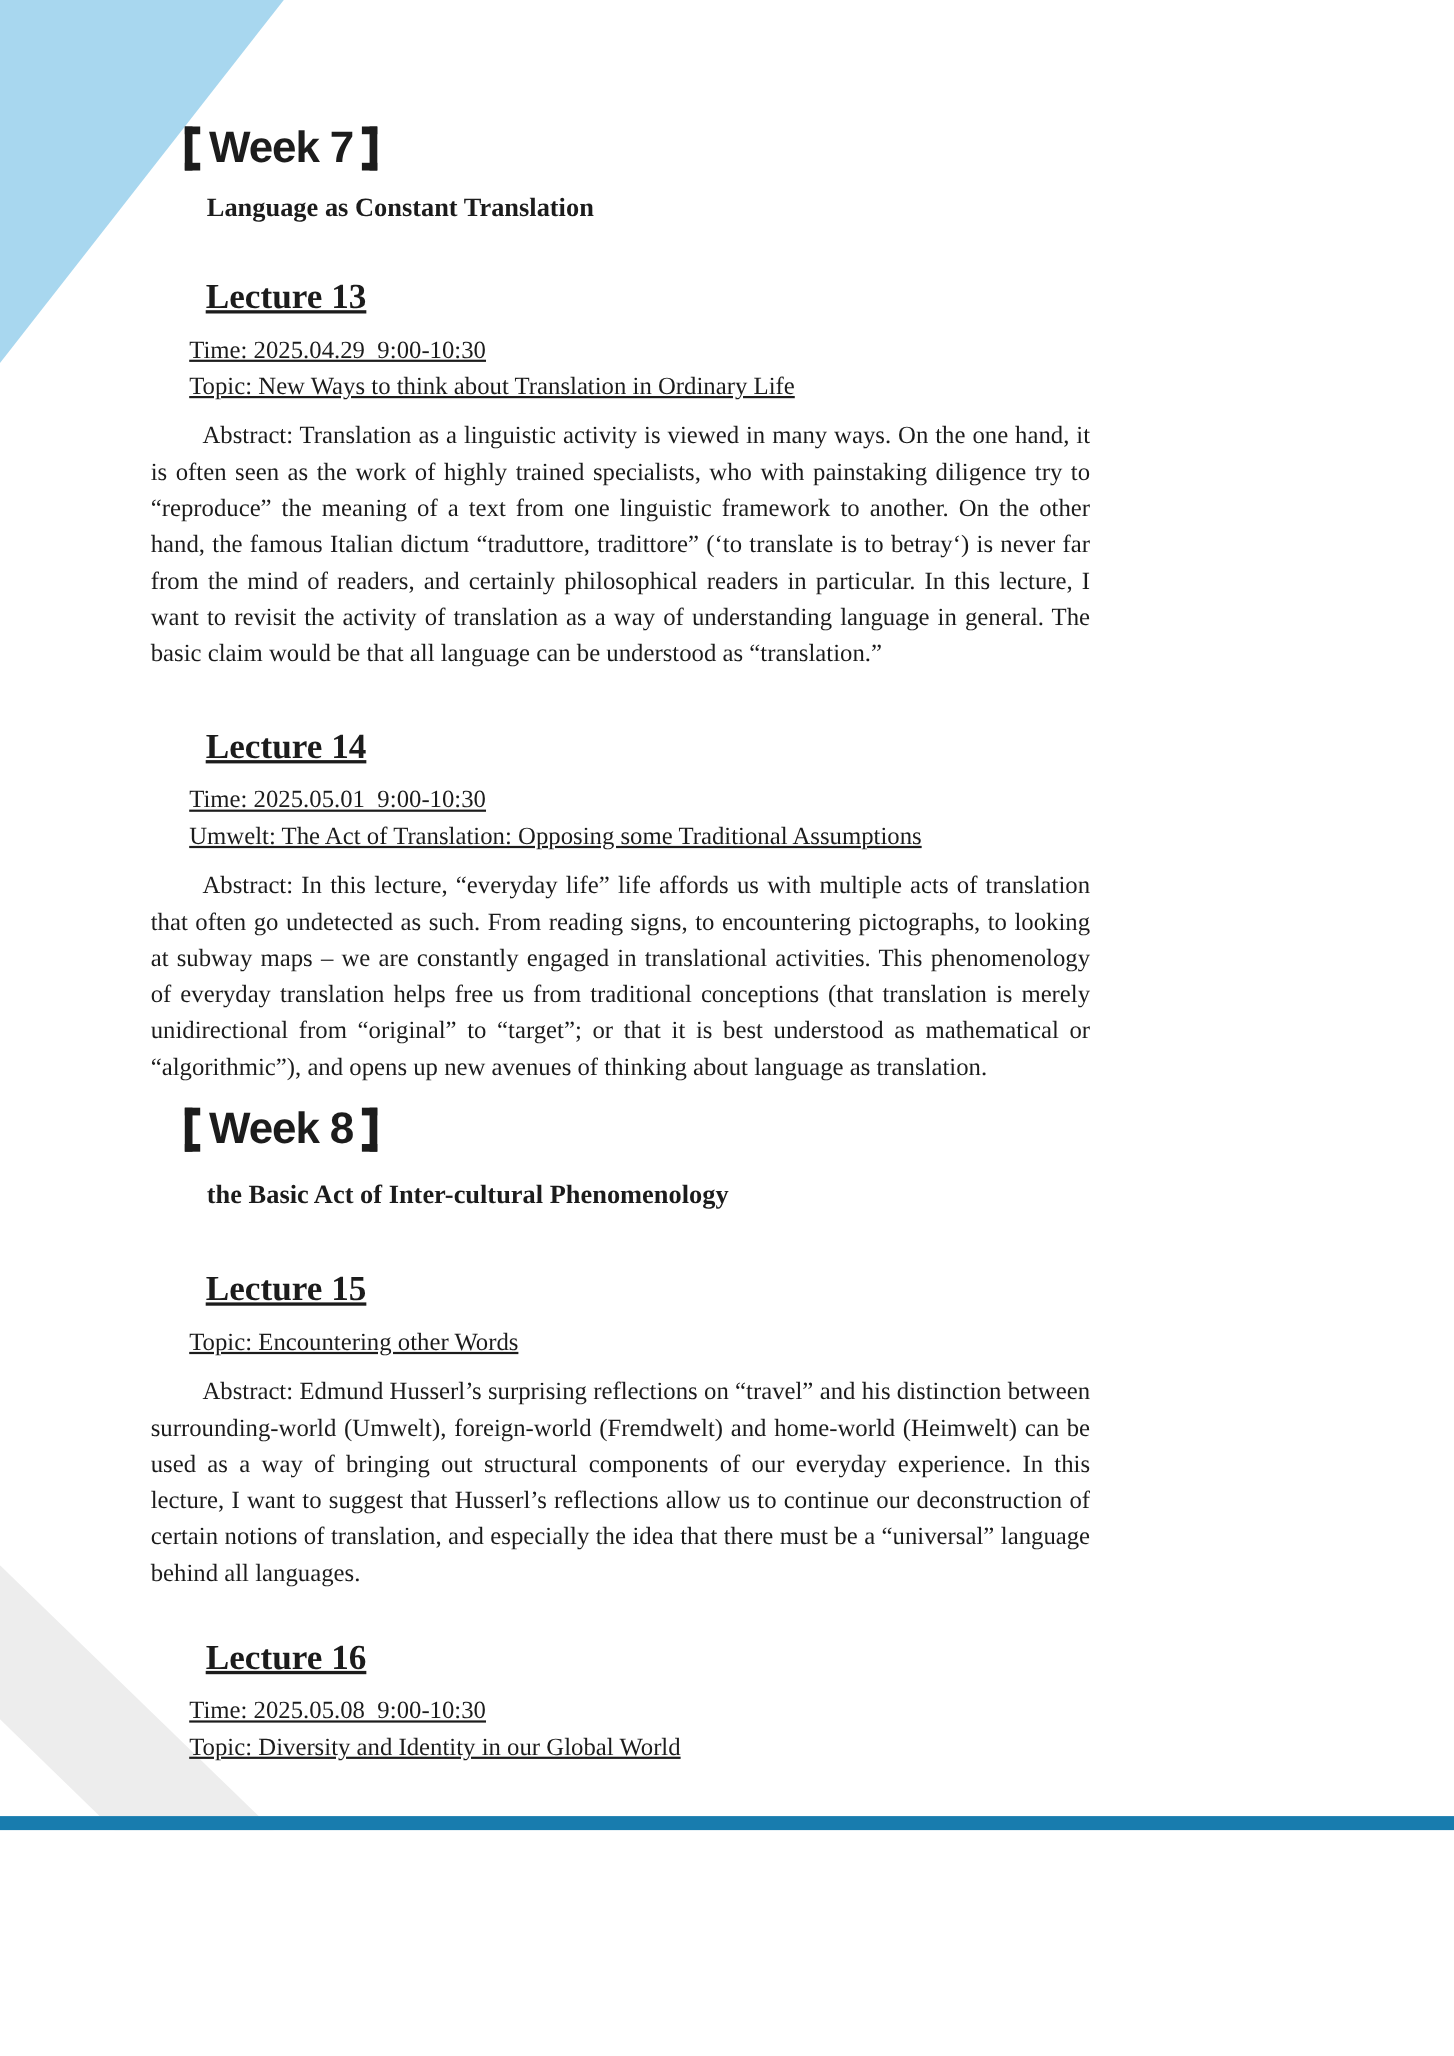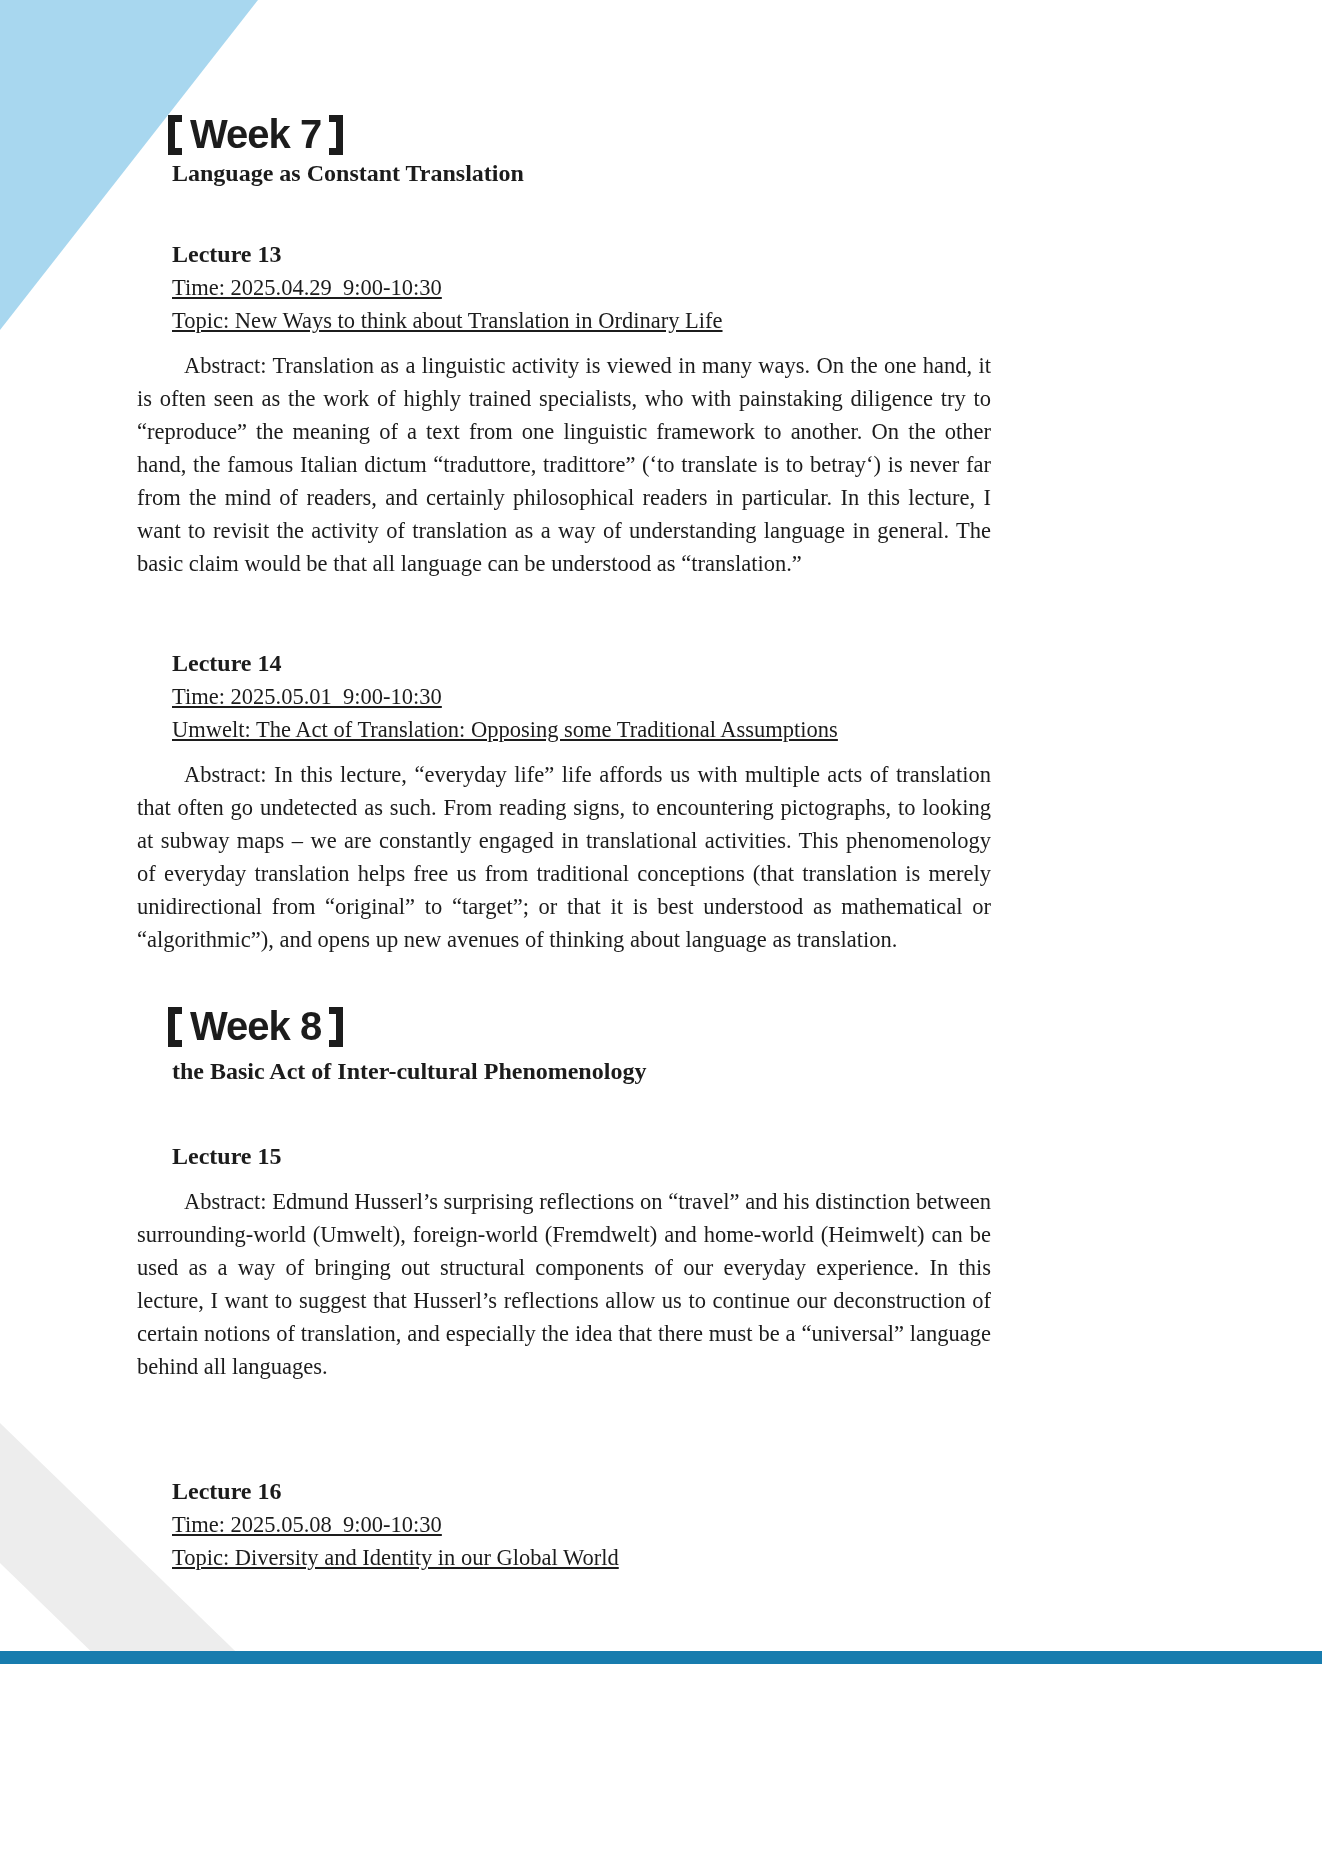--- a/index.html
+++ b/index.html
@@ -30,35 +30,36 @@
   .lb,.rb {
     display:inline-block; width:14px; height:40px; box-sizing:border-box;
     border:7px solid var(--ink,#1c1c1c); vertical-align:middle;
   }
   .lb { border-right:0; margin-right:8px; }
   .rb { border-left:0; margin-left:8px; }
   .w7 { top:112px; left:168px; }
   .w8 { top:1004px; left:168px; }
 
   .subtitle {
-    position:absolute; margin:0; font-size:24px; font-weight:bold;
+    position:absolute; margin:16px; font-size:24px; font-weight:bold;
     font-family:"Liberation Serif", serif; line-height:30px;
   }
   .s7 { top:158px; left:172px; }
   .s8 { top:1056px; left:172px; }
 
   
   .lecture { position:absolute; left:125px; width:878px; }
   .lec13 { top:238px; }
   .lec14 { top:647px; }
   .lec15 { top:1140px; }
   .lec16 { top:1475px; }
   .lec-title {
-    margin:0; font-size:24px; font-weight:bold; line-height:33px;
+    margin:15px; font-size:32px; font-weight:bold; line-height:33px;
     padding-left:47px;
+    text-decoration:underline;
   }
   .line {
     margin:0; font-size:22.5px; line-height:33px; padding-left:47px;
     white-space:pre-wrap;
     text-decoration:underline;
   }
   .abstract {
     margin:12px; font-size:22.5px; line-height:33px;
     text-align:justify; text-indent:47px;
   }
@@ -108,20 +109,21 @@
     <p class="abstract">Abstract: In this lecture, “everyday life” life affords us with multiple acts of translation that often go undetected as such. From reading signs, to encountering pictographs, to looking at subway maps – we are constantly engaged in translational activities. This phenomenology of everyday translation helps free us from traditional conceptions (that translation is merely unidirectional from “original” to “target”; or that it is best understood as mathematical or “algorithmic”), and opens up new avenues of thinking about language as translation.</p>
   </section>
 
   <header class="week-heading w8">
     <span class="lb"></span><span class="week-text">Week 8</span><span class="rb"></span>
   </header>
   <h2 class="subtitle s8">the Basic Act of Inter-cultural Phenomenology</h2>
 
   <section class="lecture lec15">
     <h3 class="lec-title">Lecture 15</h3>
+    <p class="line">Topic: Encountering other Words</p>
     <p class="abstract">Abstract: Edmund Husserl’s surprising reflections on “travel” and his distinction between surrounding-world (Umwelt), foreign-world (Fremdwelt) and home-world (Heimwelt) can be used as a way of bringing out structural components of our everyday experience. In this lecture, I want to suggest that Husserl’s reflections allow us to continue our deconstruction of certain notions of translation, and especially the idea that there must be a “universal” language behind all languages.</p>
   </section>
 
   <section class="lecture lec16">
     <h3 class="lec-title">Lecture 16</h3>
     <p class="line">Time: 2025.05.08  9:00-10:30</p>
     <p class="line">Topic: Diversity and Identity in our Global World</p>
   </section>
 
   <span class="footer-bar bar-thin"></span>

